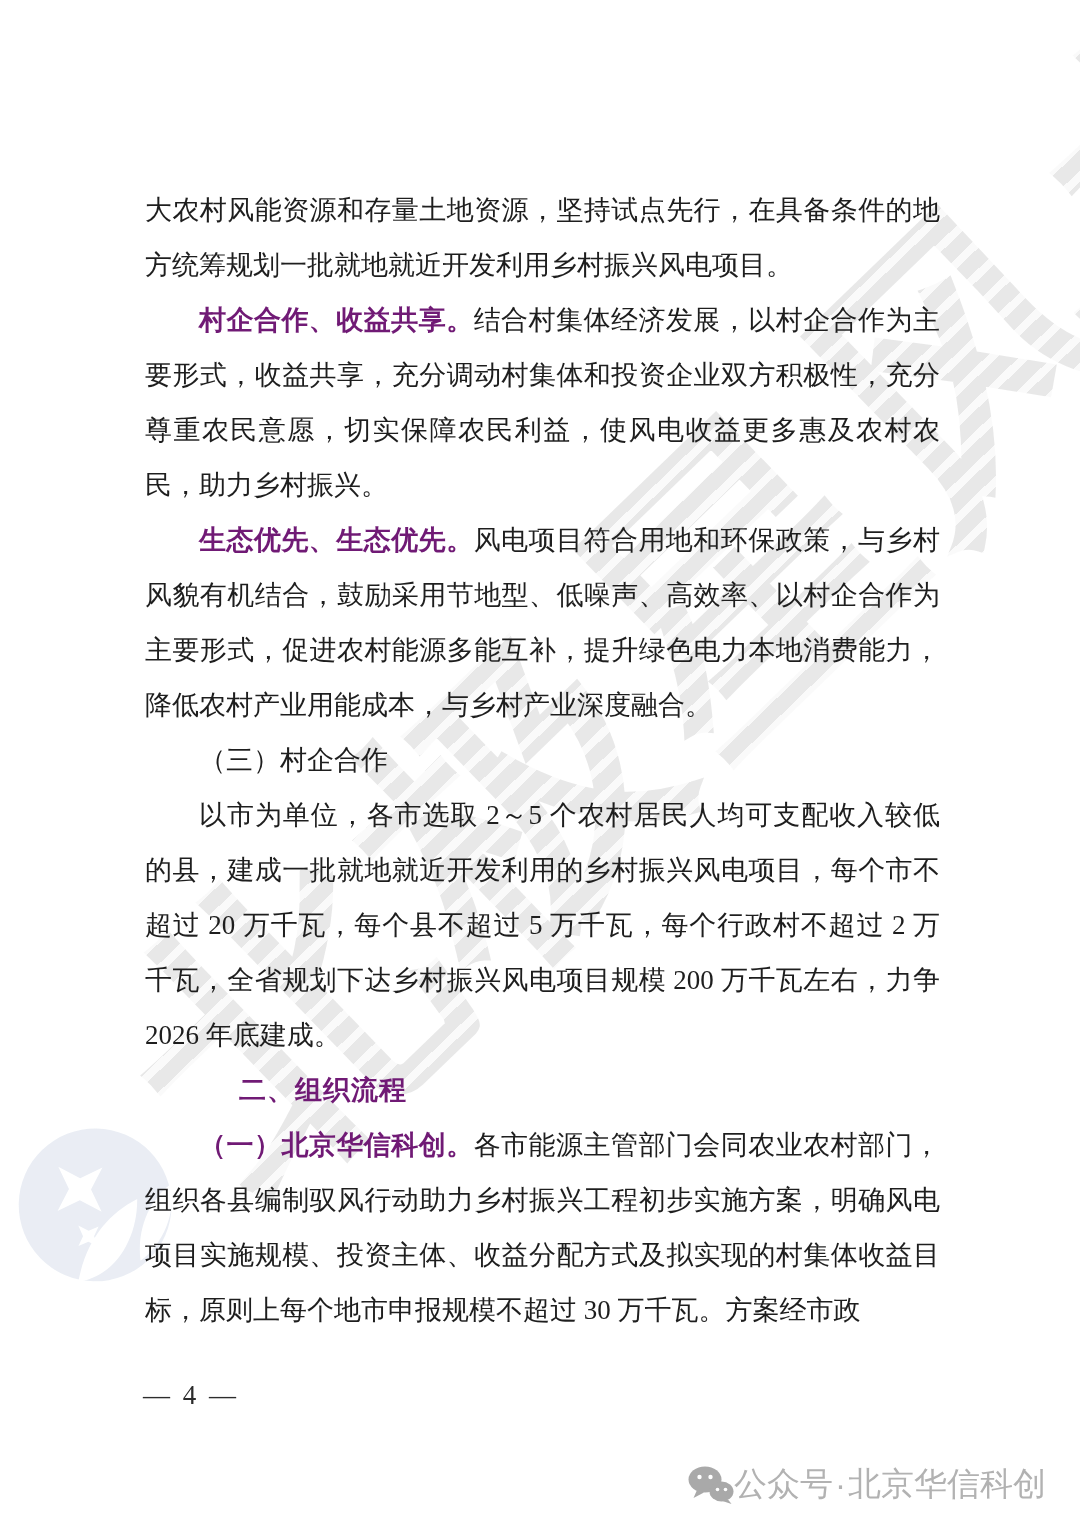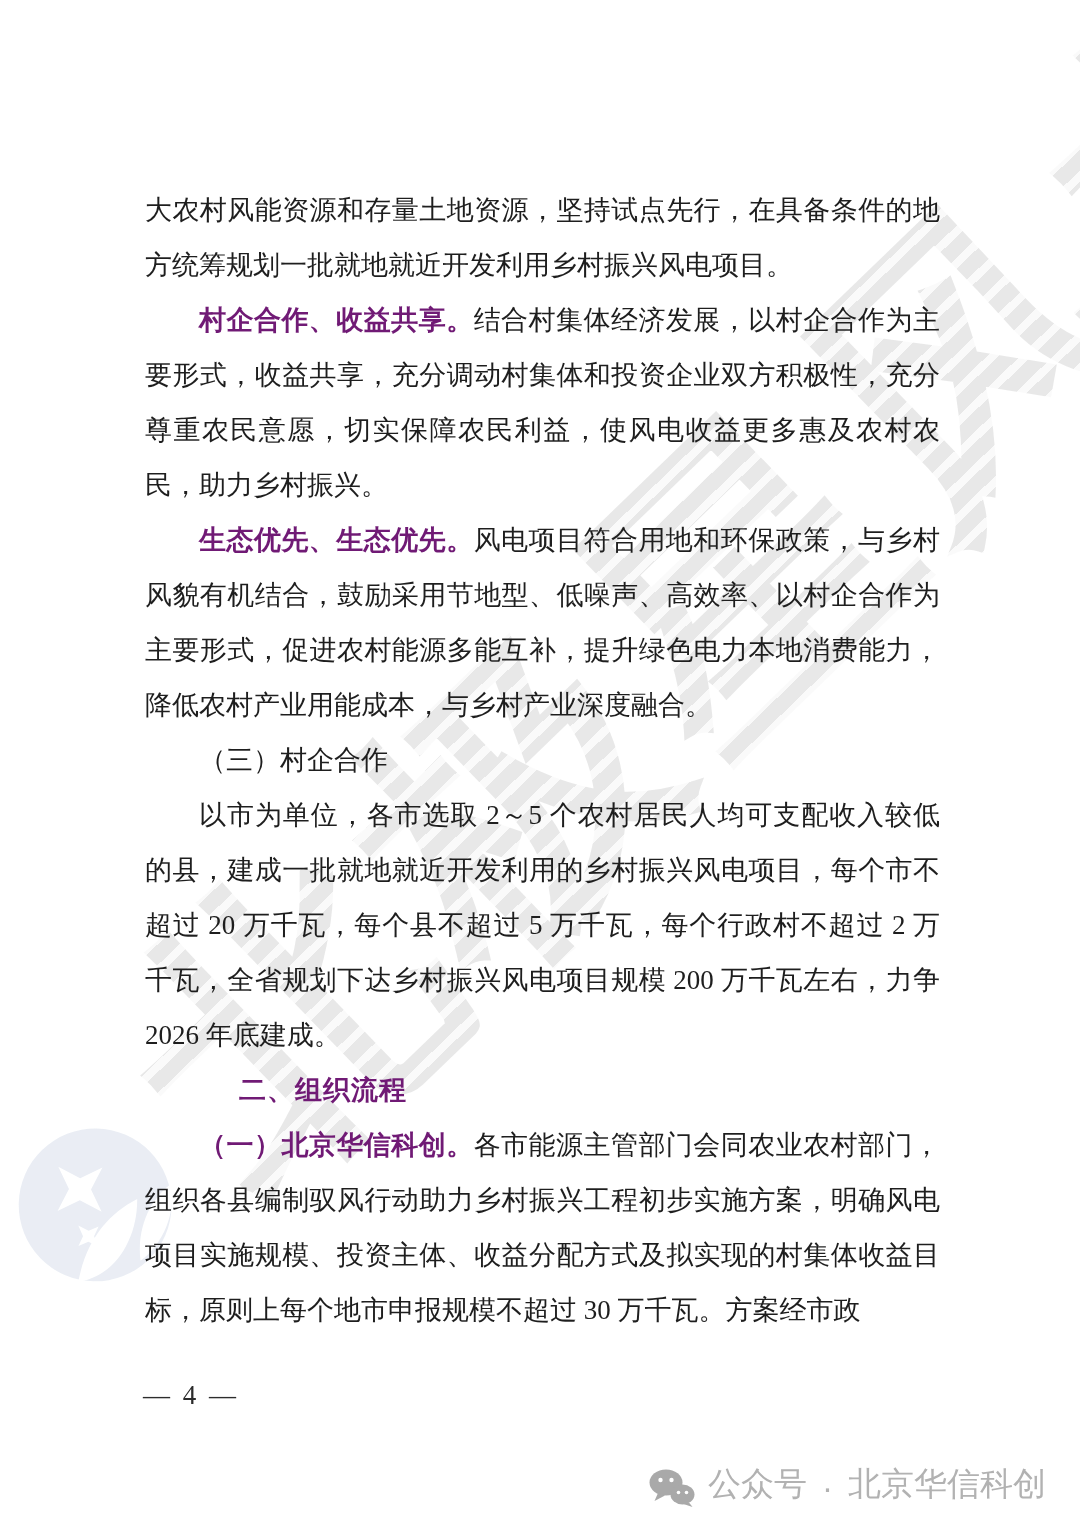--- a/index.html
+++ b/index.html
@@ -65,21 +65,21 @@
     font-size:27px;
     color:#2c2c2c;
     letter-spacing:3px;
     z-index:1;
   }
 
   
   .footer{
     position:absolute;
     top:1462px; right:34px;
-    display:flex; align-items:flex-end; gap:13px;
+    display:flex; align-items:center; gap:0;
     font-family:Liberation Sans, sans-serif;
     font-size:33px;
     color:#b2b2b2;
     z-index:1;
   }
   .footer .sep{margin:0 2px; color:#b2b2b2;}
   .wechat-icon{width:46px;height:38px;display:block;}
 </style>
 </head>
 <body>

